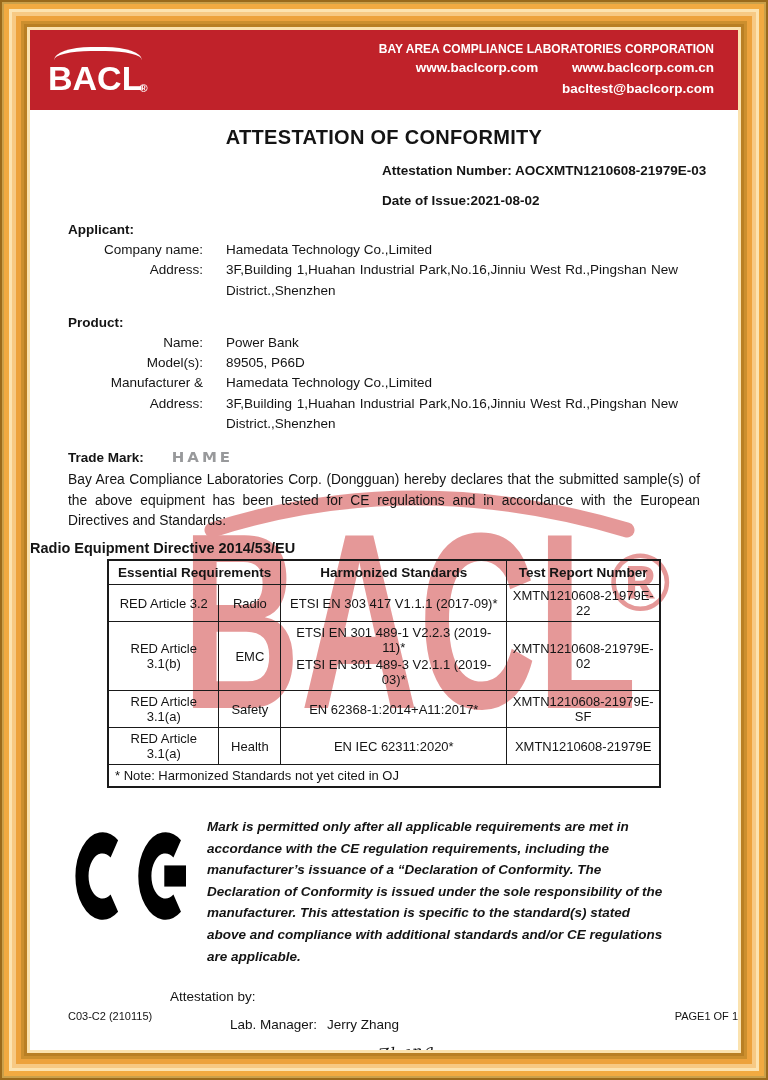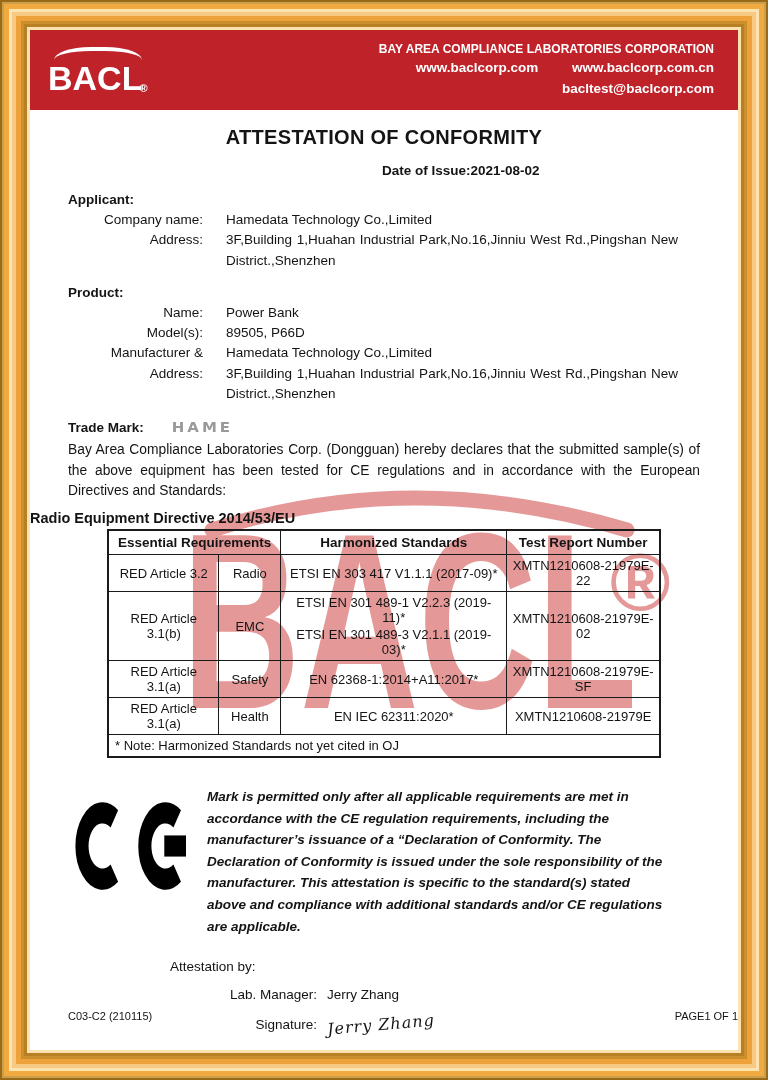--- a/index.html
+++ b/index.html
@@ -139,20 +139,24 @@
           <span>www.baclcorp.com</span>
           <span class="url2">www.baclcorp.com.cn</span>
         </div>
         <div class="banner-line3">bacltest@baclcorp.com</div>
       </div>
     </div>
 
     <div class="doc-title">ATTESTATION OF CONFORMITY</div>
 
     <div class="meta">
+      <div class="meta-row">
+        <span>Attestation Number:</span>
+        <span>AOCXMTN1210608-21979E-03</span>
+      </div>
       <div class="meta-row">Date of Issue:2021-08-02</div>
     </div>
 
     <div class="section-heading">Applicant:</div>
     <div class="kv">
       <div class="kv-label">Company name:</div>
       <div class="kv-value">Hamedata Technology Co.,Limited</div>
     </div>
     <div class="kv">
       <div class="kv-label">Address:</div>

